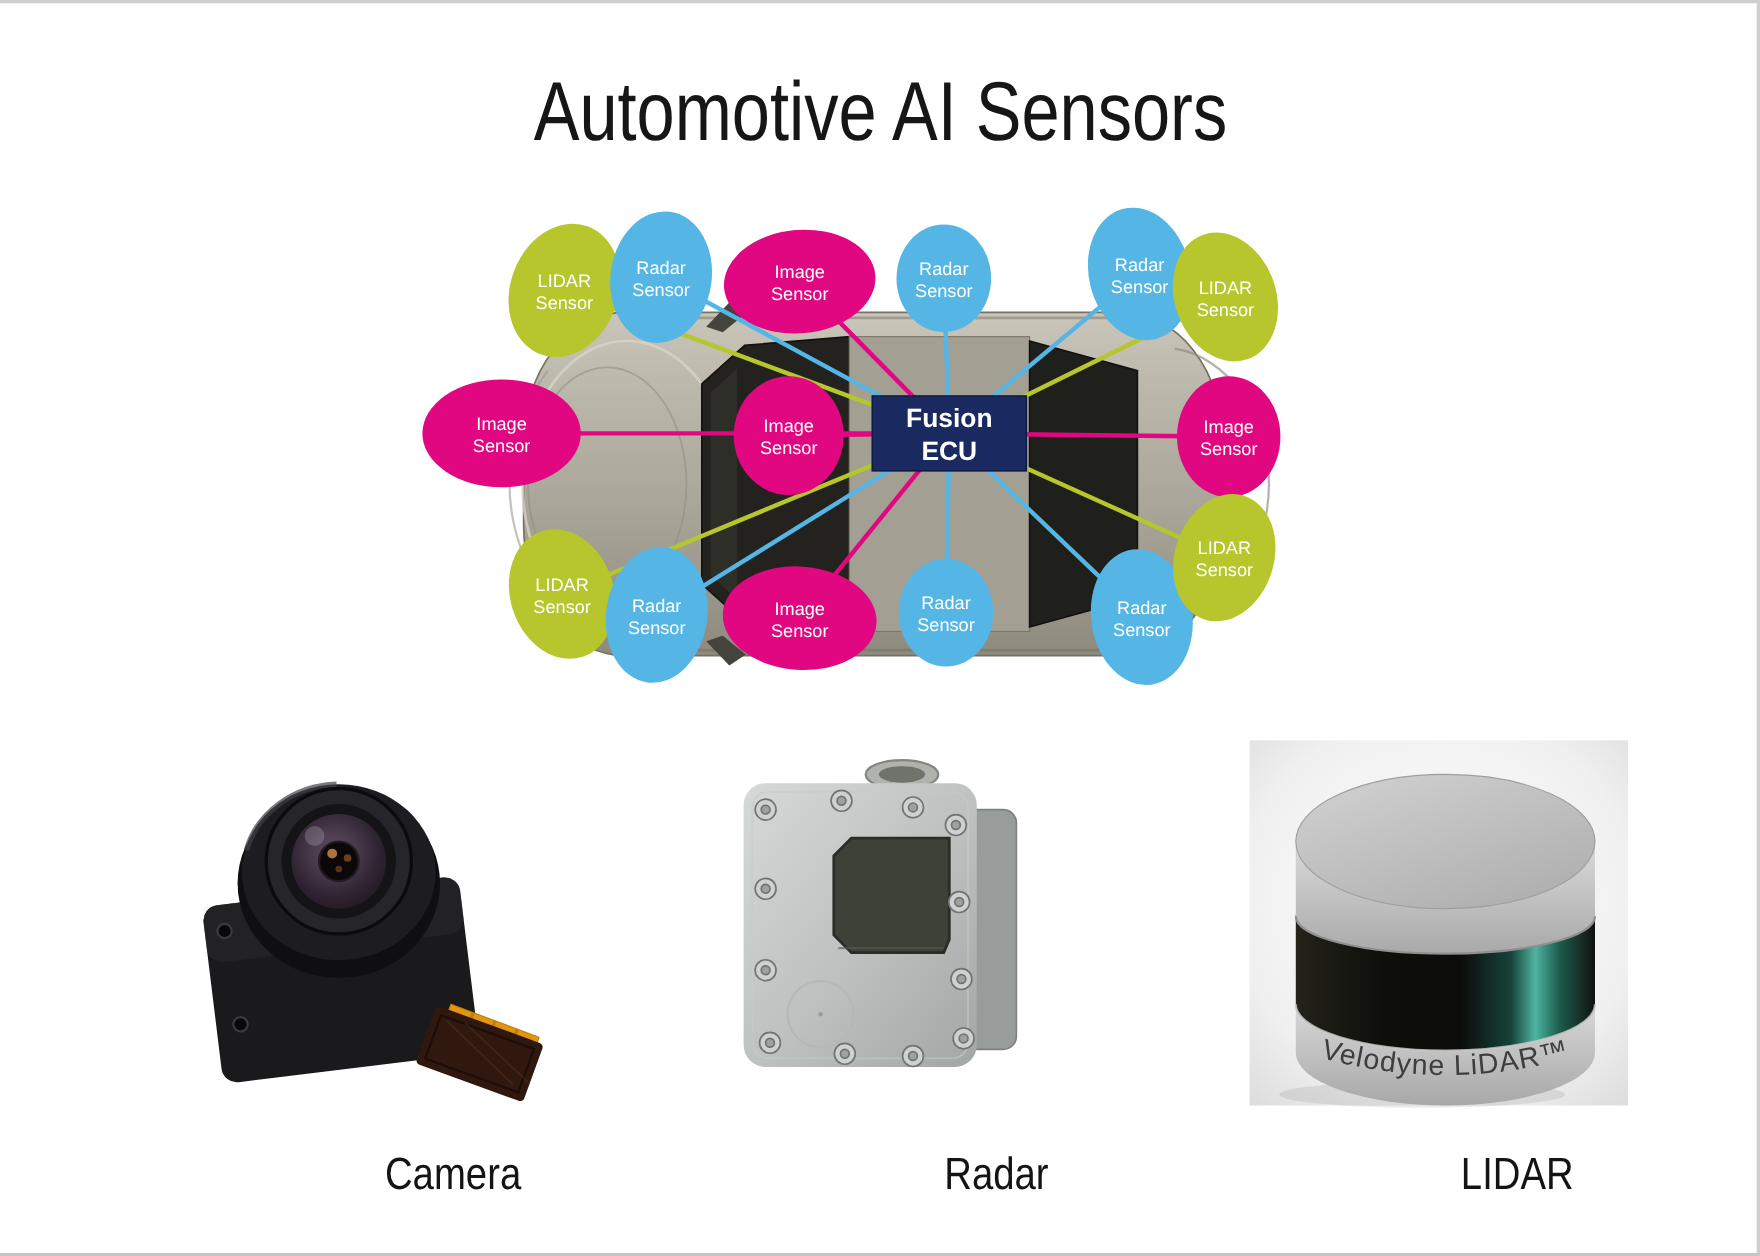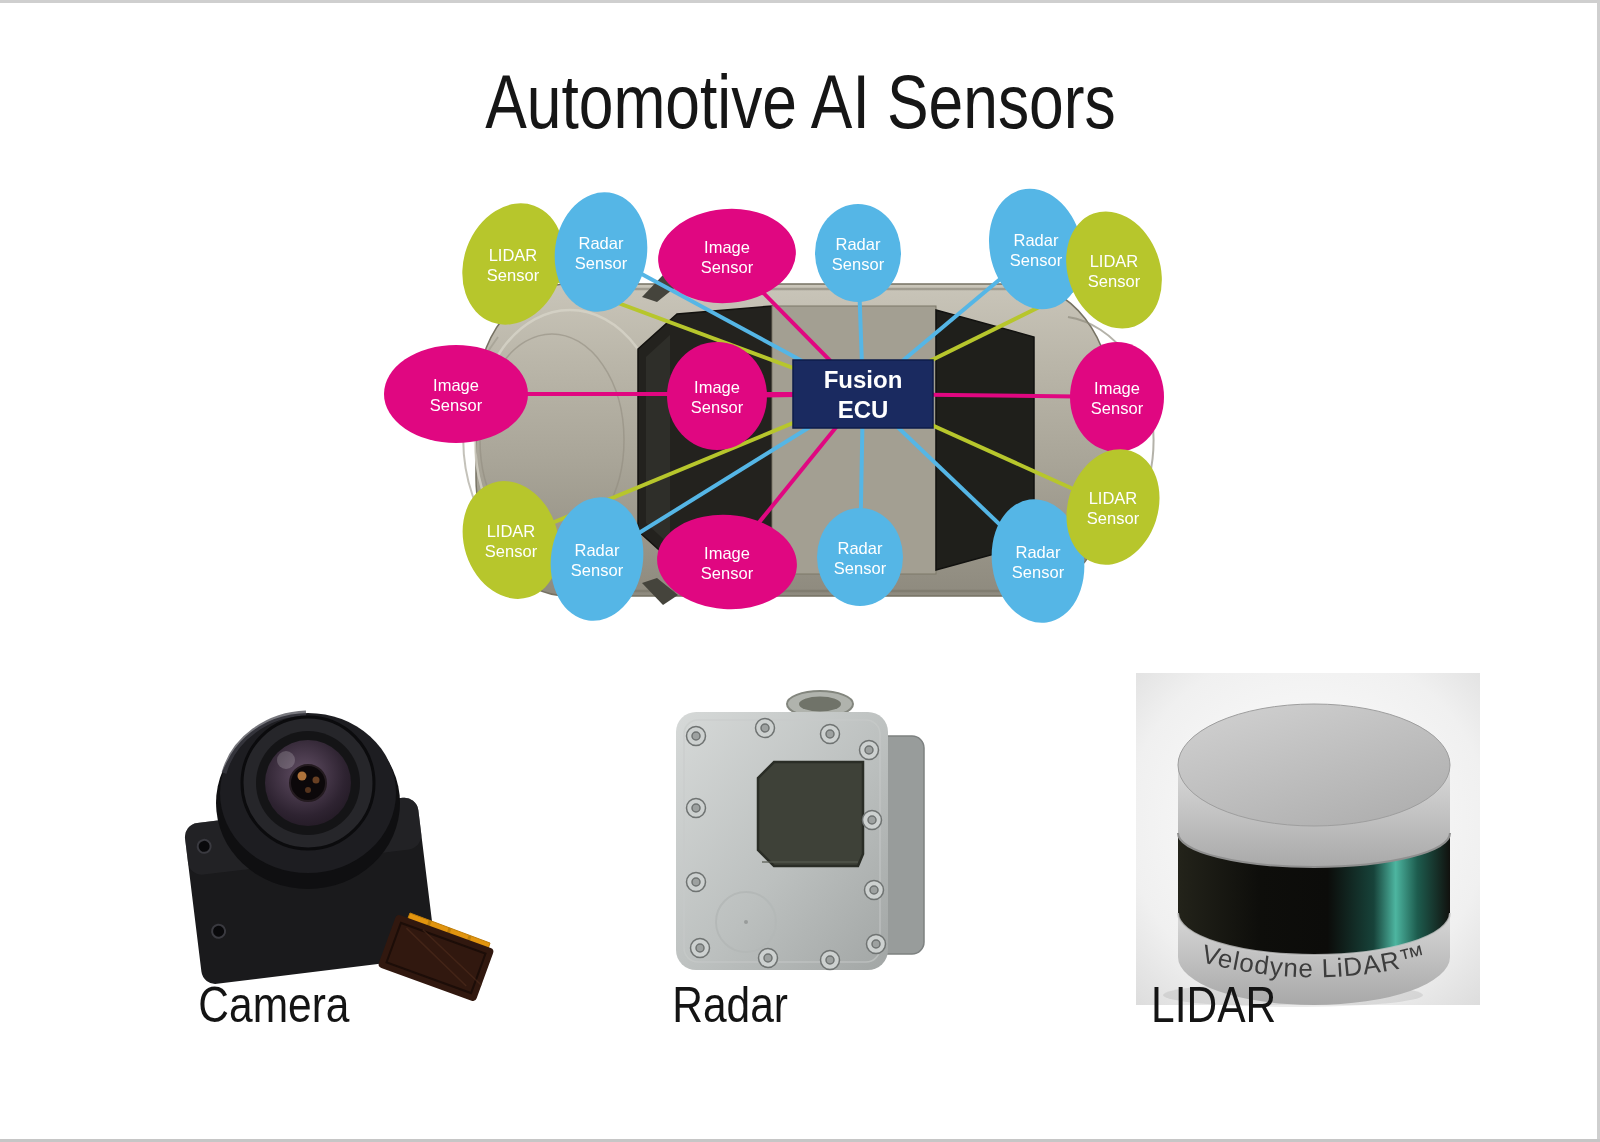--- a/index.html
+++ b/index.html
@@ -9,22 +9,22 @@
   .edge-right{position:absolute;top:0;right:0;bottom:0;width:3px;background:#cfcfcf;}
   .edge-bottom{position:absolute;left:0;right:0;bottom:0;height:3px;background:#c6c6c6;}
   .title{position:absolute;top:38px;left:0;width:1600px;text-align:center;
          font-size:76px;line-height:1.05;color:#161616;white-space:nowrap;margin-top:24px;}
   .title span{display:inline-block;transform:scaleX(0.82);}
   #diagram{position:absolute;left:380px;top:185px;width:810px;height:450px;}
   .product{position:absolute;}
   .p-camera{left:158px;top:678px;width:340px;height:330px;}
   .p-radar{left:662px;top:686px;width:310px;height:310px;}
   .p-lidar{left:1118px;top:665px;width:372px;height:350px;}
-  .label{position:absolute;top:976px;width:300px;text-align:left;
-         font-size:50px;color:#141414;white-space:nowrap;}
+  .label{position:absolute;top:1044px;width:300px;text-align:right;
+         font-size:41px;color:#141414;white-space:nowrap;}
   .label span{display:inline-block;transform:scaleX(0.85);}
   .lab-camera{left:185px;}
   .lab-radar{left:662px;}
   .lab-lidar{left:1140px;}
   .bubble-text{fill:#ffffff;font-size:16.5px;text-anchor:middle;font-family:"Liberation Sans",sans-serif;}
   .ecu-text{fill:#ffffff;font-size:24px;font-weight:bold;text-anchor:middle;font-family:"Liberation Sans",sans-serif;}
   .brand-text{font-size:26px;fill:#3d3d3d;letter-spacing:1px;font-family:"Liberation Sans",sans-serif;}
 </style>
 </head>
 <body>

